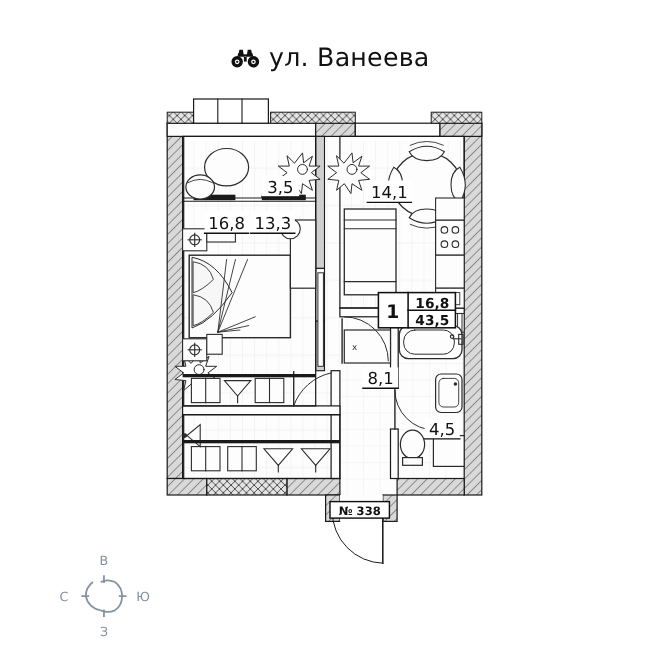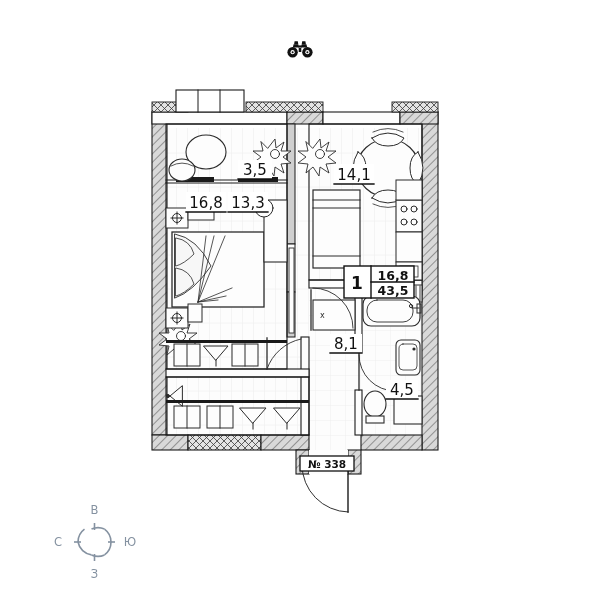--- a/index.html
+++ b/index.html
@@ -45,20 +45,21 @@
       </g>
       <g fill="#ffffff">
         <circle cx="5.6" cy="12.2" r="2.1"></circle>
         <circle cx="20.4" cy="12.2" r="2.1"></circle>
       </g>
       <g fill="#111">
         <circle cx="5.6" cy="12.2" r="1.0"></circle>
         <circle cx="20.4" cy="12.2" r="1.0"></circle>
       </g>
     </svg>
+    <div class="title-text">ул. Ванеева</div>
   </div>
 
   <svg id="plan" viewBox="0 0 600 600">
     <defs>
 
       <pattern id="wallHatch" width="6" height="6" patternUnits="userSpaceOnUse" patternTransform="rotate(45)">
         <rect width="6" height="6" fill="#d9d9d9"></rect>
         <line x1="0" y1="0" x2="0" y2="6" stroke="#3a3a3a" stroke-width="0.9"></line>
       </pattern>
 

